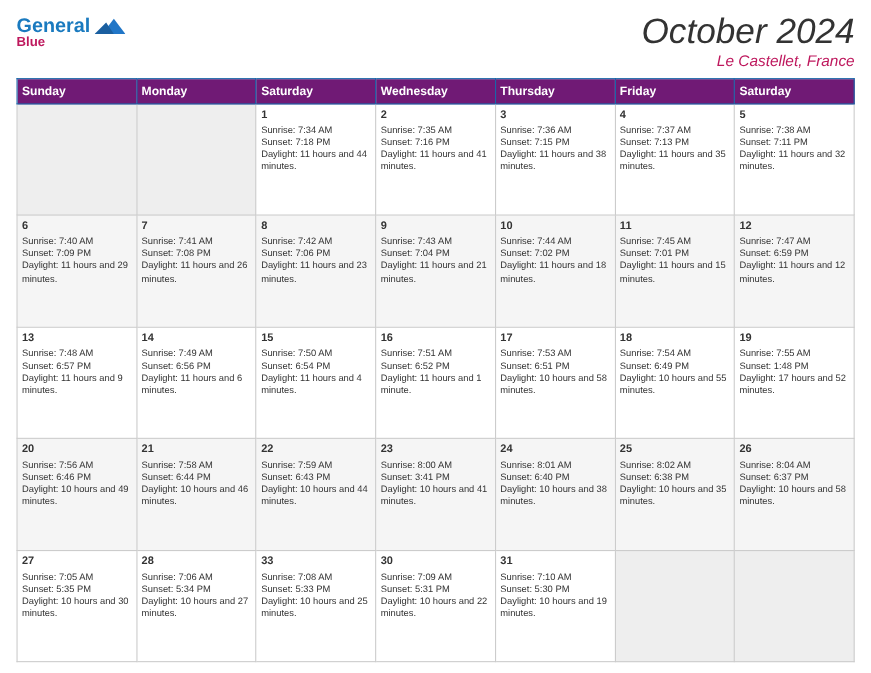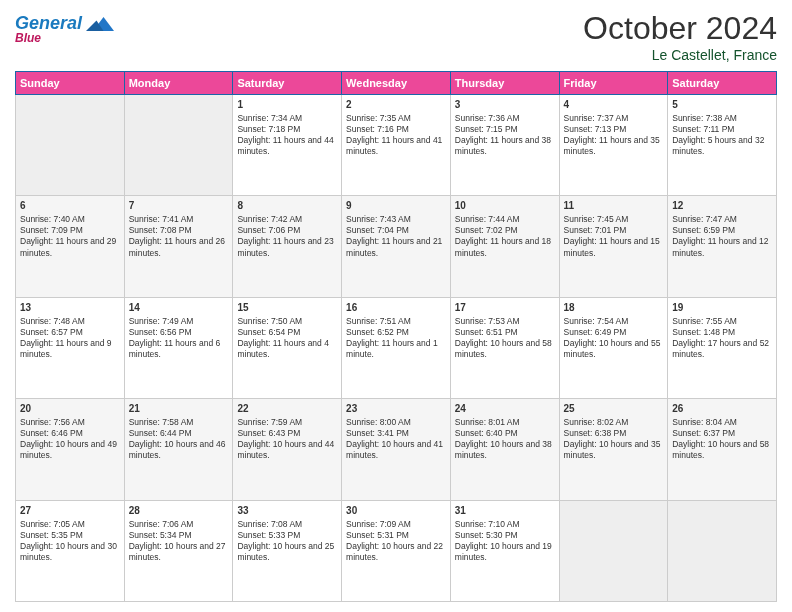--- a/index.html
+++ b/index.html
@@ -19,57 +19,57 @@
     }
     .header {
       display: flex;
       justify-content: space-between;
       align-items: flex-start;
       margin-bottom: 8px;
     }
     .logo {
       display: flex;
       align-items: flex-end;
-      font-style: italic;
     }
     .logo-text {
       font-size: 18px;
       font-weight: bold;
       color: #333;
       line-height: 1.1;
     }
     .logo-text span {
       color: #1a7abf;
     }
     .logo-icon {
       width: 28px;
       height: 28px;
       margin-left: 4px;
     }
     .title-block {
       text-align: right;
+      font-style: italic;
     }
     .month-title {
       font-size: 32px;
       font-weight: 300;
       color: #333;
     }
     .location {
       font-size: 14px;
-      color: #14532d;
+      color: #be185d;
     }
     .calendar {
       flex: 1;
       border: 1px solid #ccc;
       border-collapse: collapse;
       width: 100%;
       table-layout: fixed;
     }
     .calendar th {
-      background-color: #ec4899;
+      background-color: #701a75;
       color: #fff;
       font-size: 11px;
       font-weight: bold;
       padding: 5px 4px;
       border: 1px solid #1a65a8;
       text-align: left;
     }
     .calendar td {
       border: 1px solid #ccc;
       vertical-align: top;
@@ -133,21 +133,21 @@
         </tr>
     </thead>
     <tbody id="calendar-body">
     <tr>
           <td class="empty"></td>
           <td class="empty"></td>
           <td><span class="day-num">1</span><span>Sunrise: 7:34 AM</span><br><span>Sunset: 7:18 PM</span><br><span>Daylight: 11 hours and 44 minutes.</span></td>
           <td><span class="day-num">2</span><span>Sunrise: 7:35 AM</span><br><span>Sunset: 7:16 PM</span><br><span>Daylight: 11 hours and 41 minutes.</span></td>
           <td><span class="day-num">3</span><span>Sunrise: 7:36 AM</span><br><span>Sunset: 7:15 PM</span><br><span>Daylight: 11 hours and 38 minutes.</span></td>
           <td><span class="day-num">4</span><span>Sunrise: 7:37 AM</span><br><span>Sunset: 7:13 PM</span><br><span>Daylight: 11 hours and 35 minutes.</span></td>
-          <td><span class="day-num">5</span><span>Sunrise: 7:38 AM</span><br><span>Sunset: 7:11 PM</span><br><span>Daylight: 5 hours and 32 minutes.</span></td>
+          <td><span class="day-num">5</span><span>Sunrise: 7:38 AM</span><br><span>Sunset: 7:11 PM</span><br><span>Daylight: 11 hours and 32 minutes.</span></td>
         </tr>
         <tr>
           <td><span class="day-num">6</span><span>Sunrise: 7:40 AM</span><br><span>Sunset: 7:09 PM</span><br><span>Daylight: 11 hours and 29 minutes.</span></td>
           <td><span class="day-num">7</span><span>Sunrise: 7:41 AM</span><br><span>Sunset: 7:08 PM</span><br><span>Daylight: 11 hours and 26 minutes.</span></td>
           <td><span class="day-num">8</span><span>Sunrise: 7:42 AM</span><br><span>Sunset: 7:06 PM</span><br><span>Daylight: 11 hours and 23 minutes.</span></td>
           <td><span class="day-num">9</span><span>Sunrise: 7:43 AM</span><br><span>Sunset: 7:04 PM</span><br><span>Daylight: 11 hours and 21 minutes.</span></td>
           <td><span class="day-num">10</span><span>Sunrise: 7:44 AM</span><br><span>Sunset: 7:02 PM</span><br><span>Daylight: 11 hours and 18 minutes.</span></td>
           <td><span class="day-num">11</span><span>Sunrise: 7:45 AM</span><br><span>Sunset: 7:01 PM</span><br><span>Daylight: 11 hours and 15 minutes.</span></td>
           <td><span class="day-num">12</span><span>Sunrise: 7:47 AM</span><br><span>Sunset: 6:59 PM</span><br><span>Daylight: 11 hours and 12 minutes.</span></td>
         </tr>

